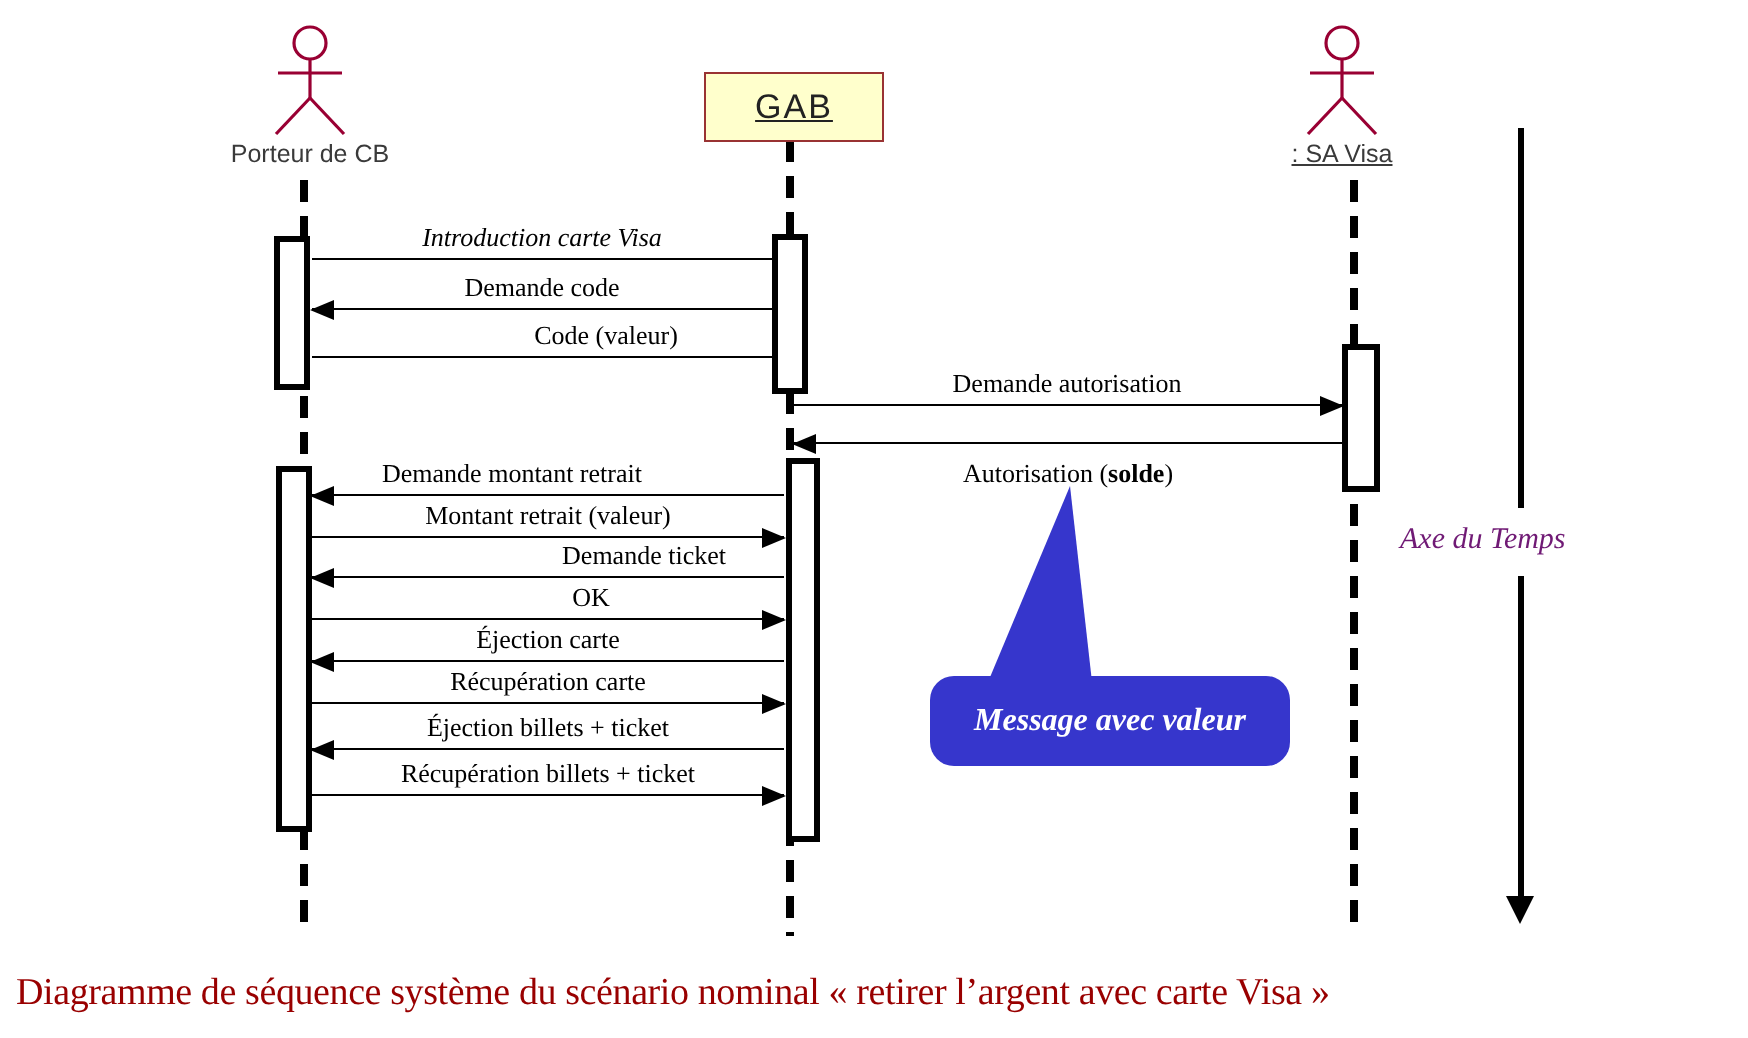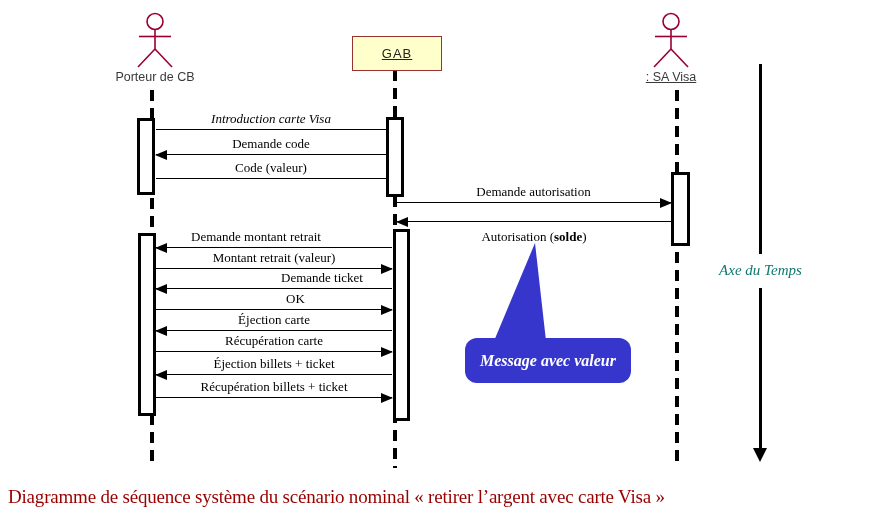--- a/index.html
+++ b/index.html
@@ -22,21 +22,21 @@
     font-family:"Liberation Sans", sans-serif;font-size:12.5px;color:#3a3a3a;
   }
   .underlined{text-decoration:underline;}
   
   .object-box{
     position:absolute;left:352px;top:36px;width:88px;height:33px;
     background:var(--box-fill);border:1.5px solid var(--box-border);
     display:flex;align-items:center;justify-content:center;
   }
   .object-box span{
-    font-family:"Liberation Sans", sans-serif;font-size:13px;color:#222;
+    font-family:"Liberation Sans", sans-serif;font-size:17px;color:#222;
     letter-spacing:1px;text-decoration:underline;
   }
   
   .lifeline{
     position:absolute;width:4px;
     background:repeating-linear-gradient(180deg, #000 0px, #000 11px, transparent 11px, transparent 18px);
   }
   
   .activation{
     position:absolute;background:#ffffff;border:3px solid #000;box-sizing:border-box;
@@ -53,28 +53,28 @@
   
   .actor-figure{position:absolute;width:44px;height:58px;}
   .actor-figure circle,.actor-figure line{stroke:var(--actor-stroke);stroke-width:1.6;fill:none;}
   
   .axis-seg{position:absolute;left:759px;width:3px;background:#000;}
   .axis-head{
     position:absolute;left:753px;top:448px;width:0;height:0;
     border-left:7px solid transparent;border-right:7px solid transparent;border-top:14px solid #000;
   }
   .axis-label{
-    position:absolute;left:700px;top:262px;width:121px;text-align:center;
-    font-size:15px;font-style:italic;color:#0f766e;background:#fff;
+    position:absolute;left:700px;top:262px;width:121px;text-align:left;
+    font-size:15px;font-style:italic;color:#701a75;background:#fff;
   }
   
   .callout-pointer{position:absolute;left:455px;top:240px;width:120px;height:103px;}
   .callout-pointer polygon{fill:var(--callout-fill);}
   .callout-box{
-    position:absolute;left:465px;top:338px;width:166px;height:45px;border-radius:12px;
+    position:absolute;left:465px;top:338px;width:180px;height:45px;border-radius:12px;
     background:var(--callout-fill);display:flex;align-items:center;justify-content:center;
   }
   .callout-box span{
     color:#ffffff;font-size:16px;font-weight:bold;font-style:italic;
     font-family:"Liberation Serif", serif;
   }
   
   .caption{
     position:absolute;left:8px;top:486px;width:862px;
     font-family:"Liberation Serif", serif;font-weight:normal;font-size:19px;
@@ -123,21 +123,21 @@
         <div class="msg-label" style="left: 156px; width: 230px; top: 111px; font-style: italic;">Introduction carte Visa</div>
         <div class="msg-line" style="left: 156px; top: 129px; width: 230px;"></div>
       </div>
       <div class="message">
         <div class="msg-label" style="left: 156px; width: 230px; top: 136px;">Demande code</div>
         <div class="msg-line" style="left: 156px; top: 154px; width: 230px;">
           <div class="head head-left"></div>
         </div>
       </div>
       <div class="message">
-        <div class="msg-label" style="left: 156px; width: 230px; top: 160px;">Code (valeur)</div>
+        <div class="msg-label" style="left: 156px; width: 230px; top: 160px; padding-left: 32px;">Code (valeur)</div>
         <div class="msg-line" style="left: 156px; top: 178px; width: 230px;"></div>
       </div>
       <div class="message">
         <div class="msg-label" style="left: 396px; width: 275px; top: 184px;">Demande autorisation</div>
         <div class="msg-line" style="left: 396px; top: 202px; width: 275px;">
           <div class="head head-right"></div>
         </div>
       </div>
       <div class="message">
         <div class="msg-label" style="left: 397px; width: 274px; top: 229px;">Autorisation (<b>solde</b>)</div>

